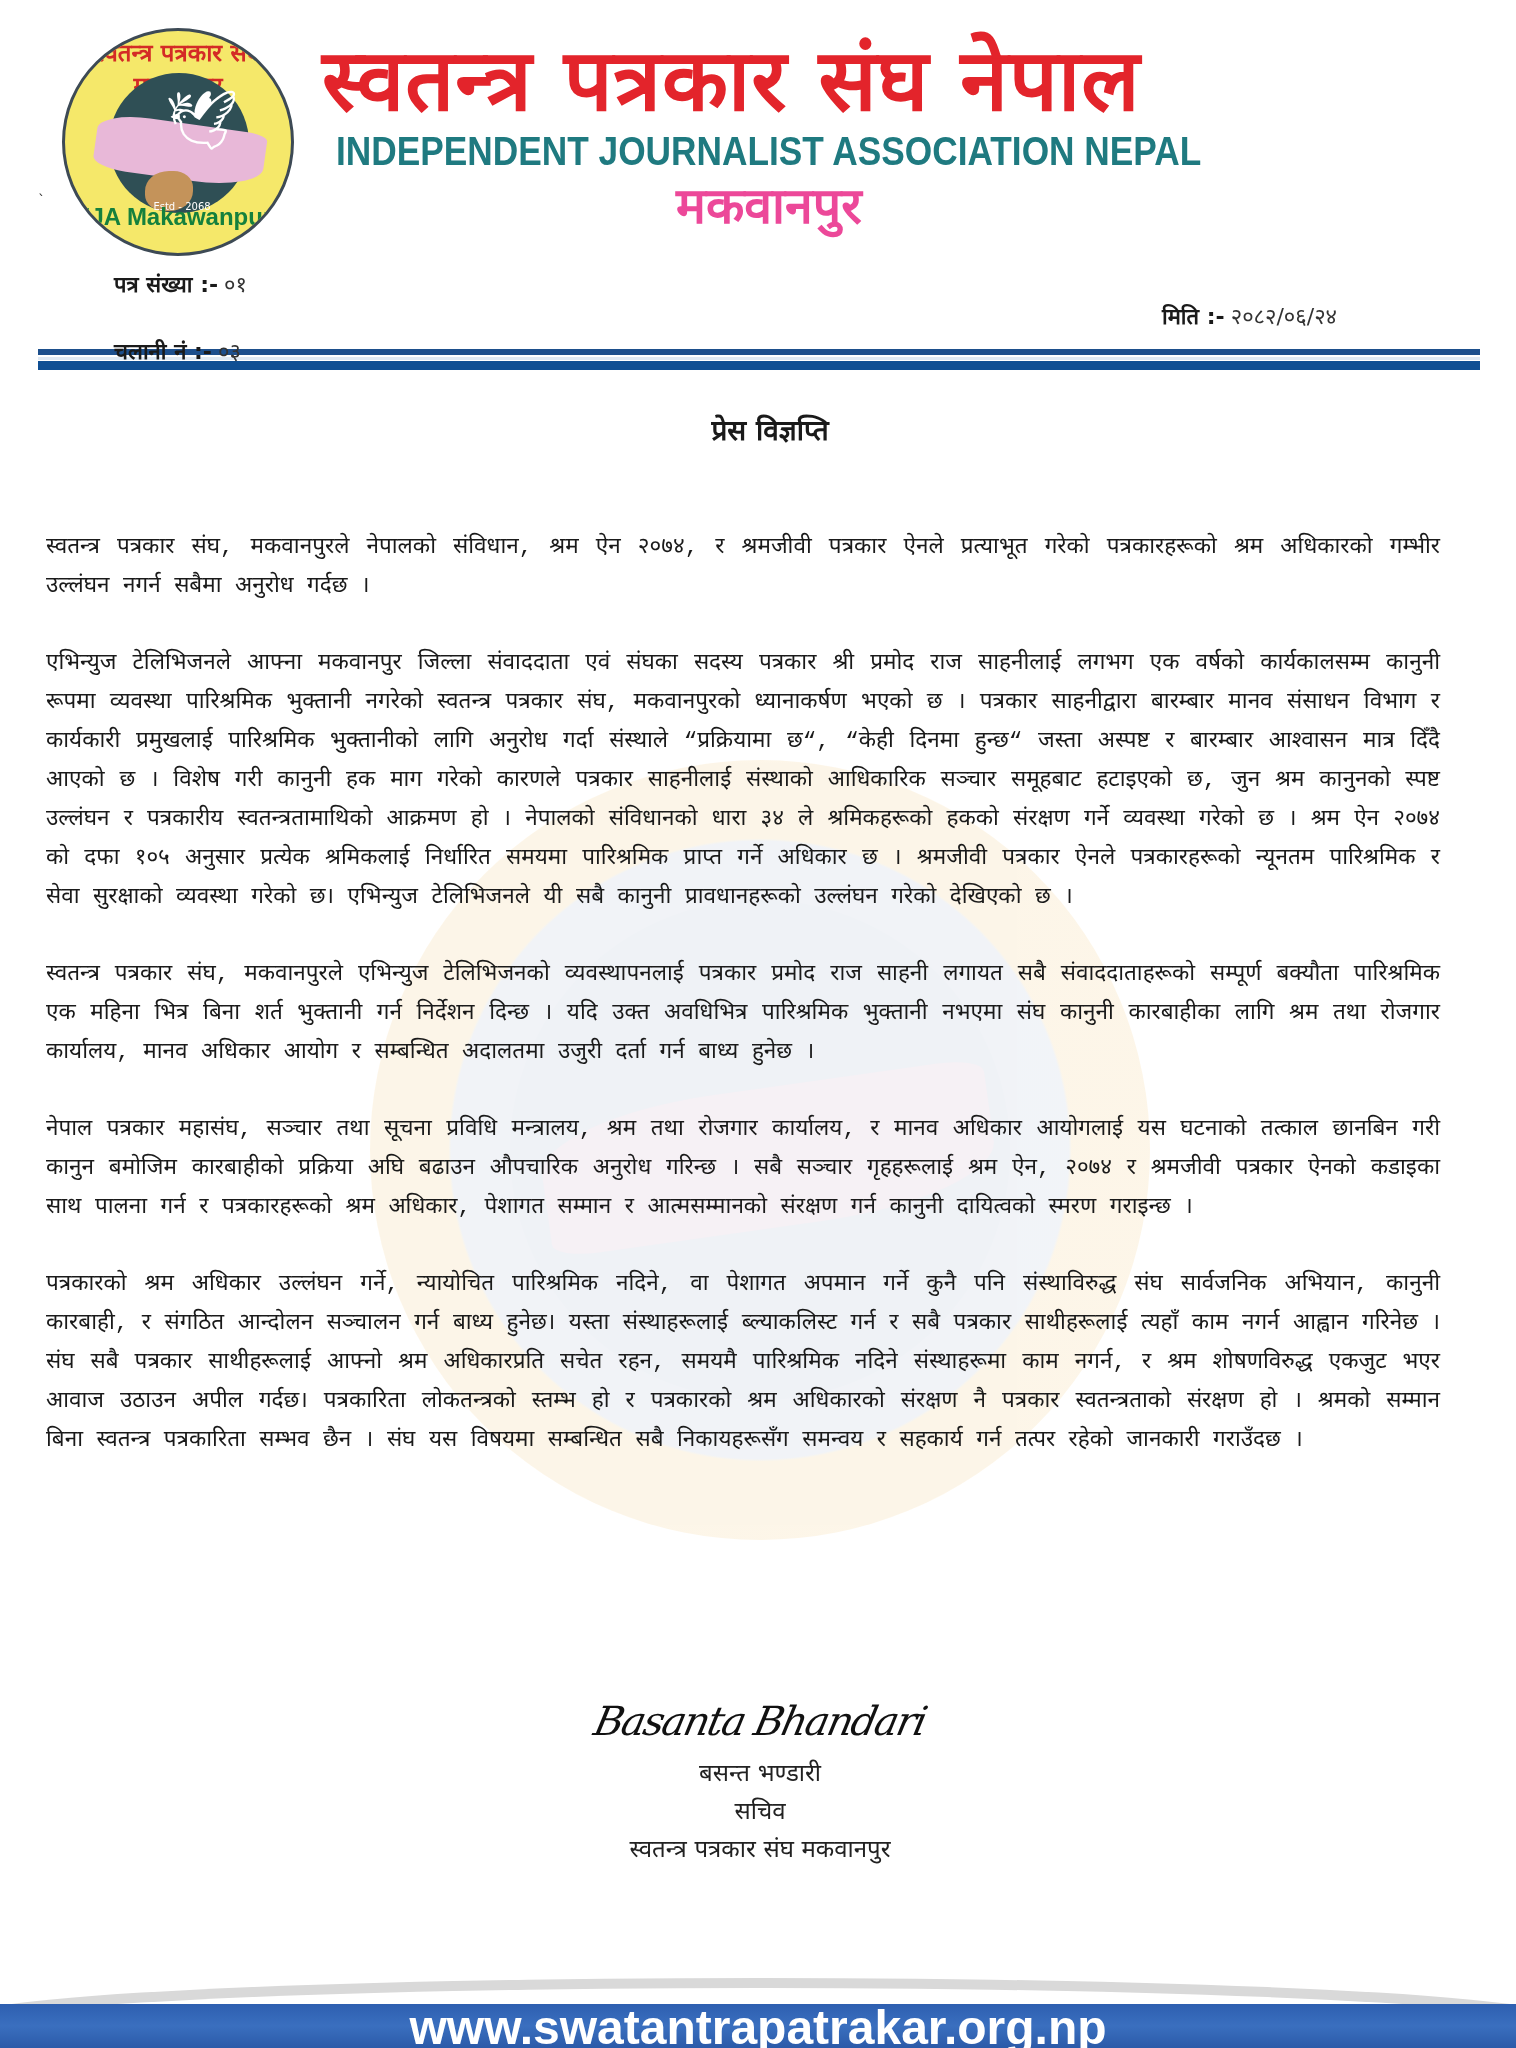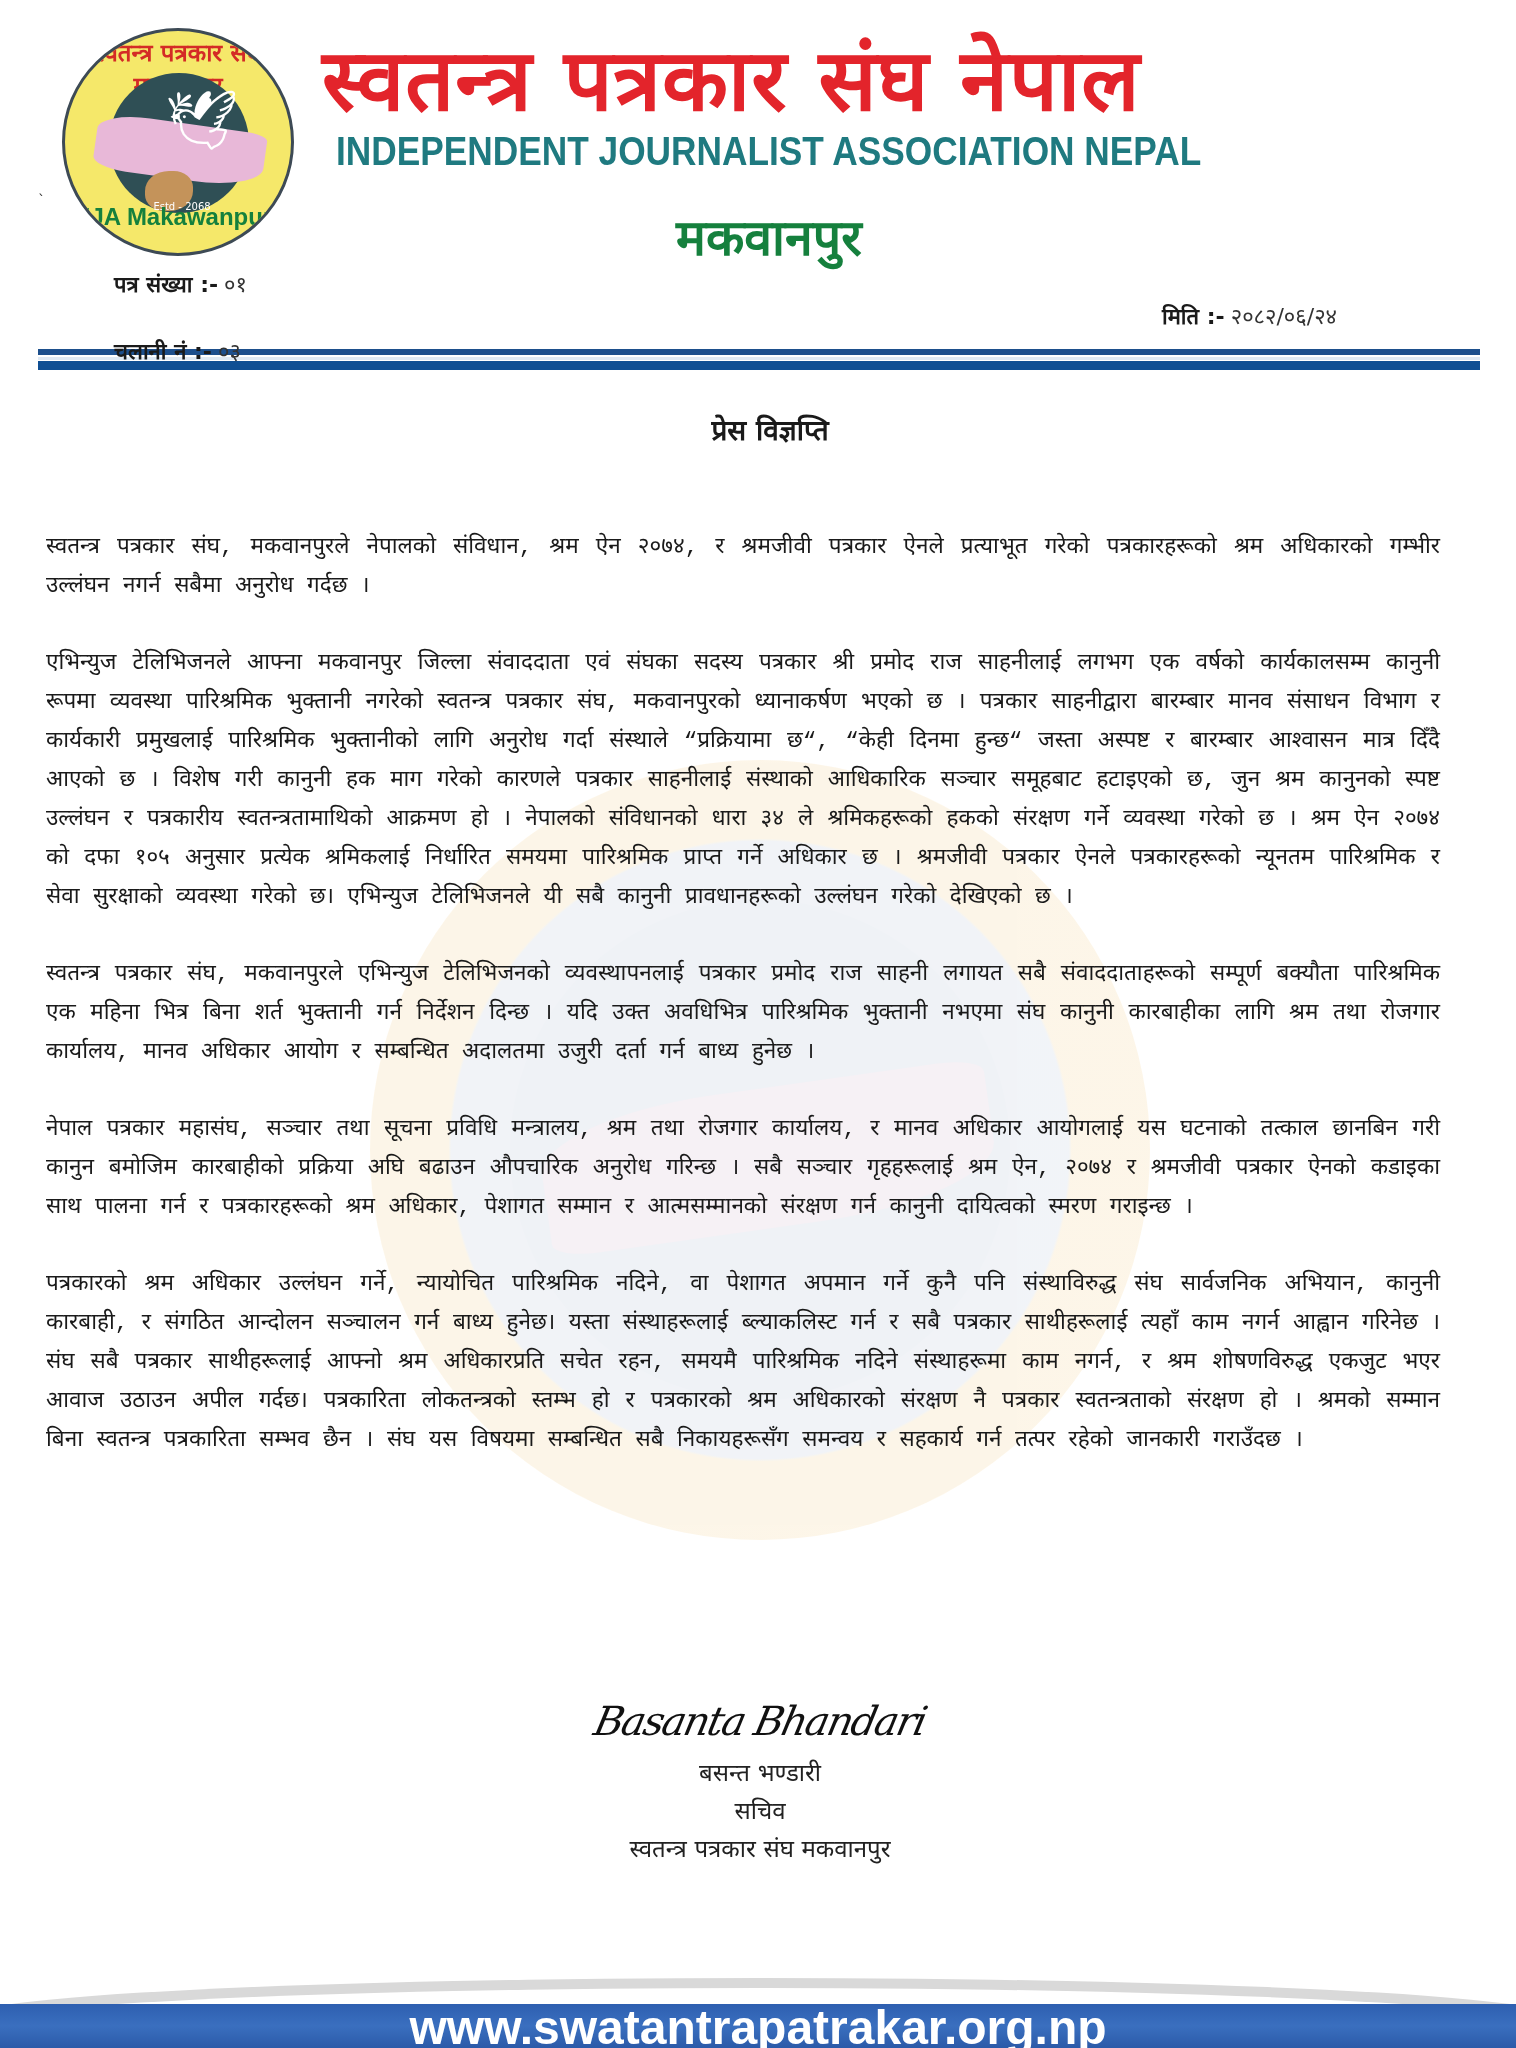--- a/index.html
+++ b/index.html
@@ -22,21 +22,21 @@
   .logo-map { position: absolute; left: 30px; top: 92px; width: 170px; height: 56px; background: #e8b8d8; border-radius: 30% 12% 40% 20%; transform: rotate(8deg); }
   .logo-dove { position: absolute; left: 100px; top: 60px; font-size: 58px; color: #ffffff; line-height: 1; }
   .logo-hand { position: absolute; left: 80px; top: 140px; width: 48px; height: 40px; background: #c4935a; border-radius: 50% 40% 50% 40%; }
   .logo-ring-top { position: absolute; left: 0; top: 4px; width: 100%; text-align: center; font-size: 24px; font-weight: bold; color: #d42b26; font-family: "DejaVu Serif", serif; }
   .logo-ring-bottom { position: absolute; left: 0; bottom: 22px; width: 100%; text-align: center; font-size: 24px; font-weight: bold; color: #15803d; font-family: "Liberation Sans", sans-serif; }
   .logo-estd { position: absolute; left: 4px; top: 170px; width: 100%; text-align: center; font-size: 10px; color: #ffffff; }
   .tick-mark { position: absolute; left: 38px; top: 192px; font-size: 14px; color: #333; }
 
   .title-np { position: absolute; left: 322px; top: 18px; font-size: 86px; font-weight: bold; color: #e3242b; letter-spacing: 1px; font-family: "DejaVu Sans", sans-serif; white-space: nowrap; }
   .title-en { position: absolute; left: 336px; top: 128px; font-size: 41px; font-weight: bold; color: #1f7a80; letter-spacing: 0px; font-family: "Liberation Sans", sans-serif; white-space: nowrap; transform: scaleX(0.86); transform-origin: left; }
-  .title-district { position: absolute; left: 676px; top: 202px; font-size: 50px; font-weight: bold; color: #15803d; font-family: "DejaVu Sans", sans-serif; white-space: nowrap; }
+  .title-district { position: absolute; left: 676px; top: 170px; font-size: 50px; font-weight: bold; color: #ec4899; font-family: "DejaVu Sans", sans-serif; white-space: nowrap; }
 
   .ref { position: absolute; font-size: 22px; white-space: nowrap; color: #1a1a1a; }
   .ref b { font-weight: bold; }
   .ref .val { font-weight: normal; color: #333; margin-left: 6px; }
   .ref-patra { left: 114px; top: 268px; }
   .ref-chalani { left: 114px; top: 302px; margin-top: 33px; }
   .ref-date { left: 1162px; top: 300px; }
 
   .divider { position: absolute; left: 38px; width: 1442px; }
   .divider-1 { top: 349px; height: 6px; background: #1d4f8c; }

